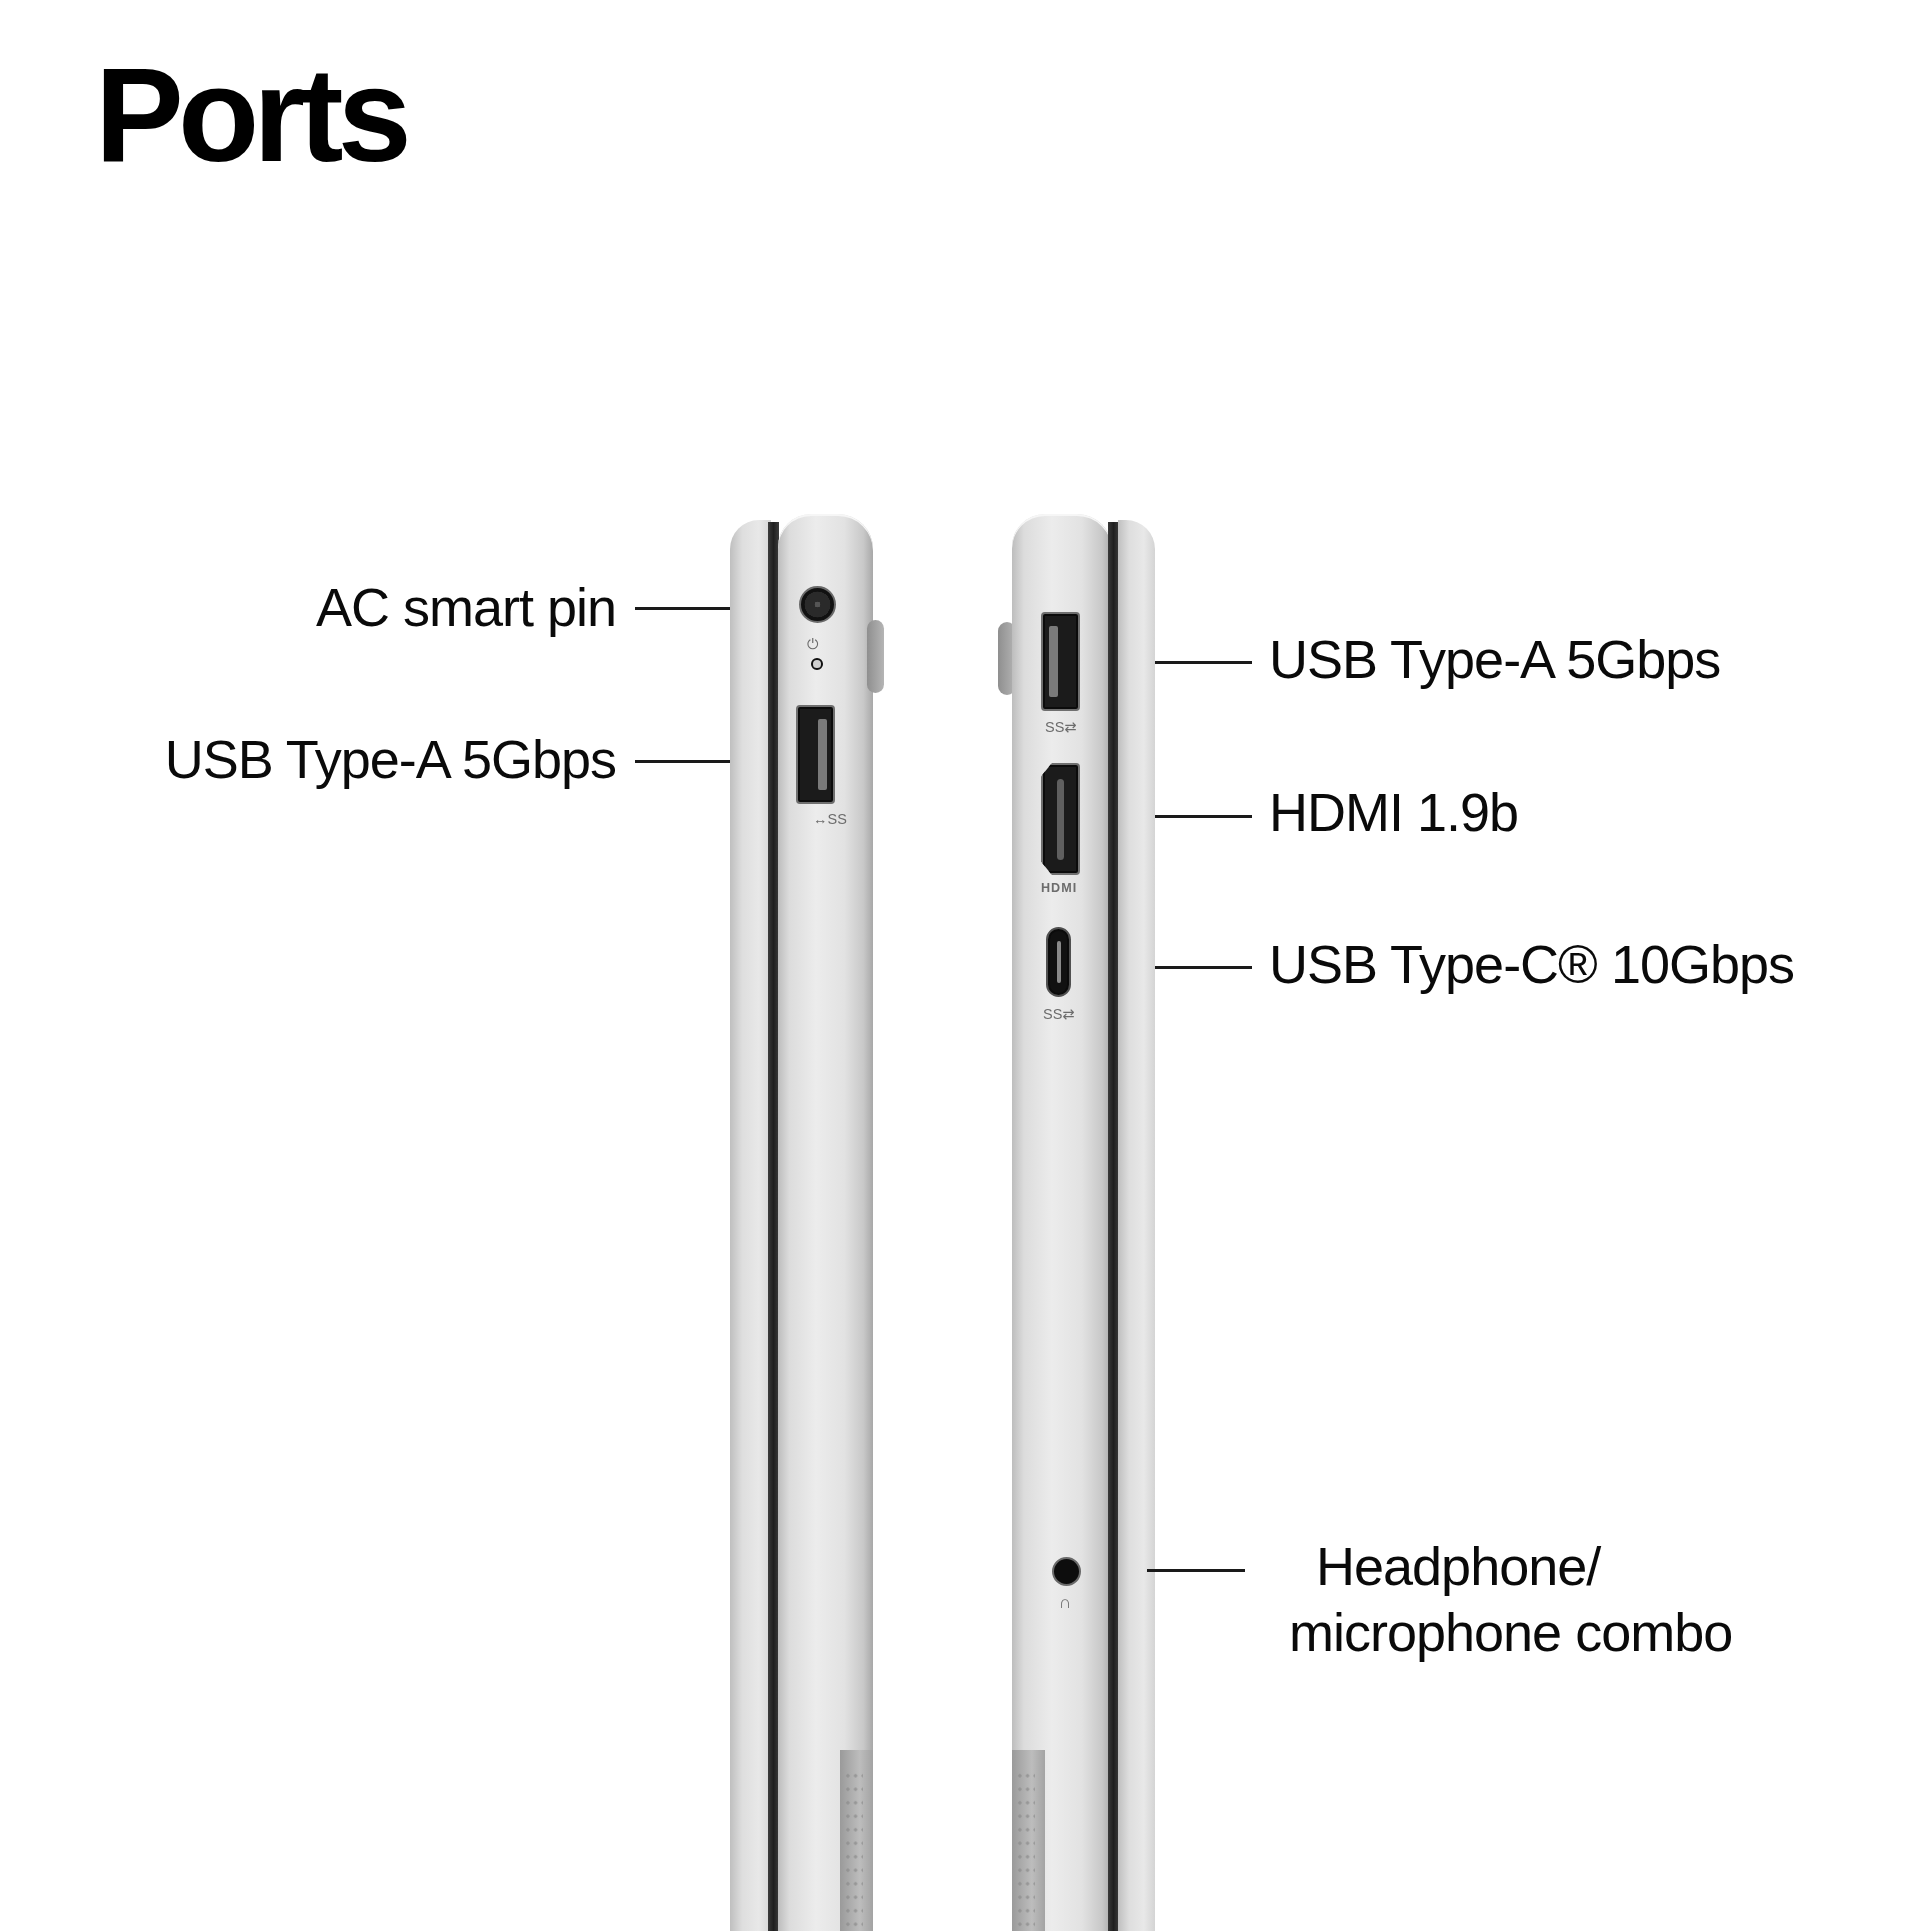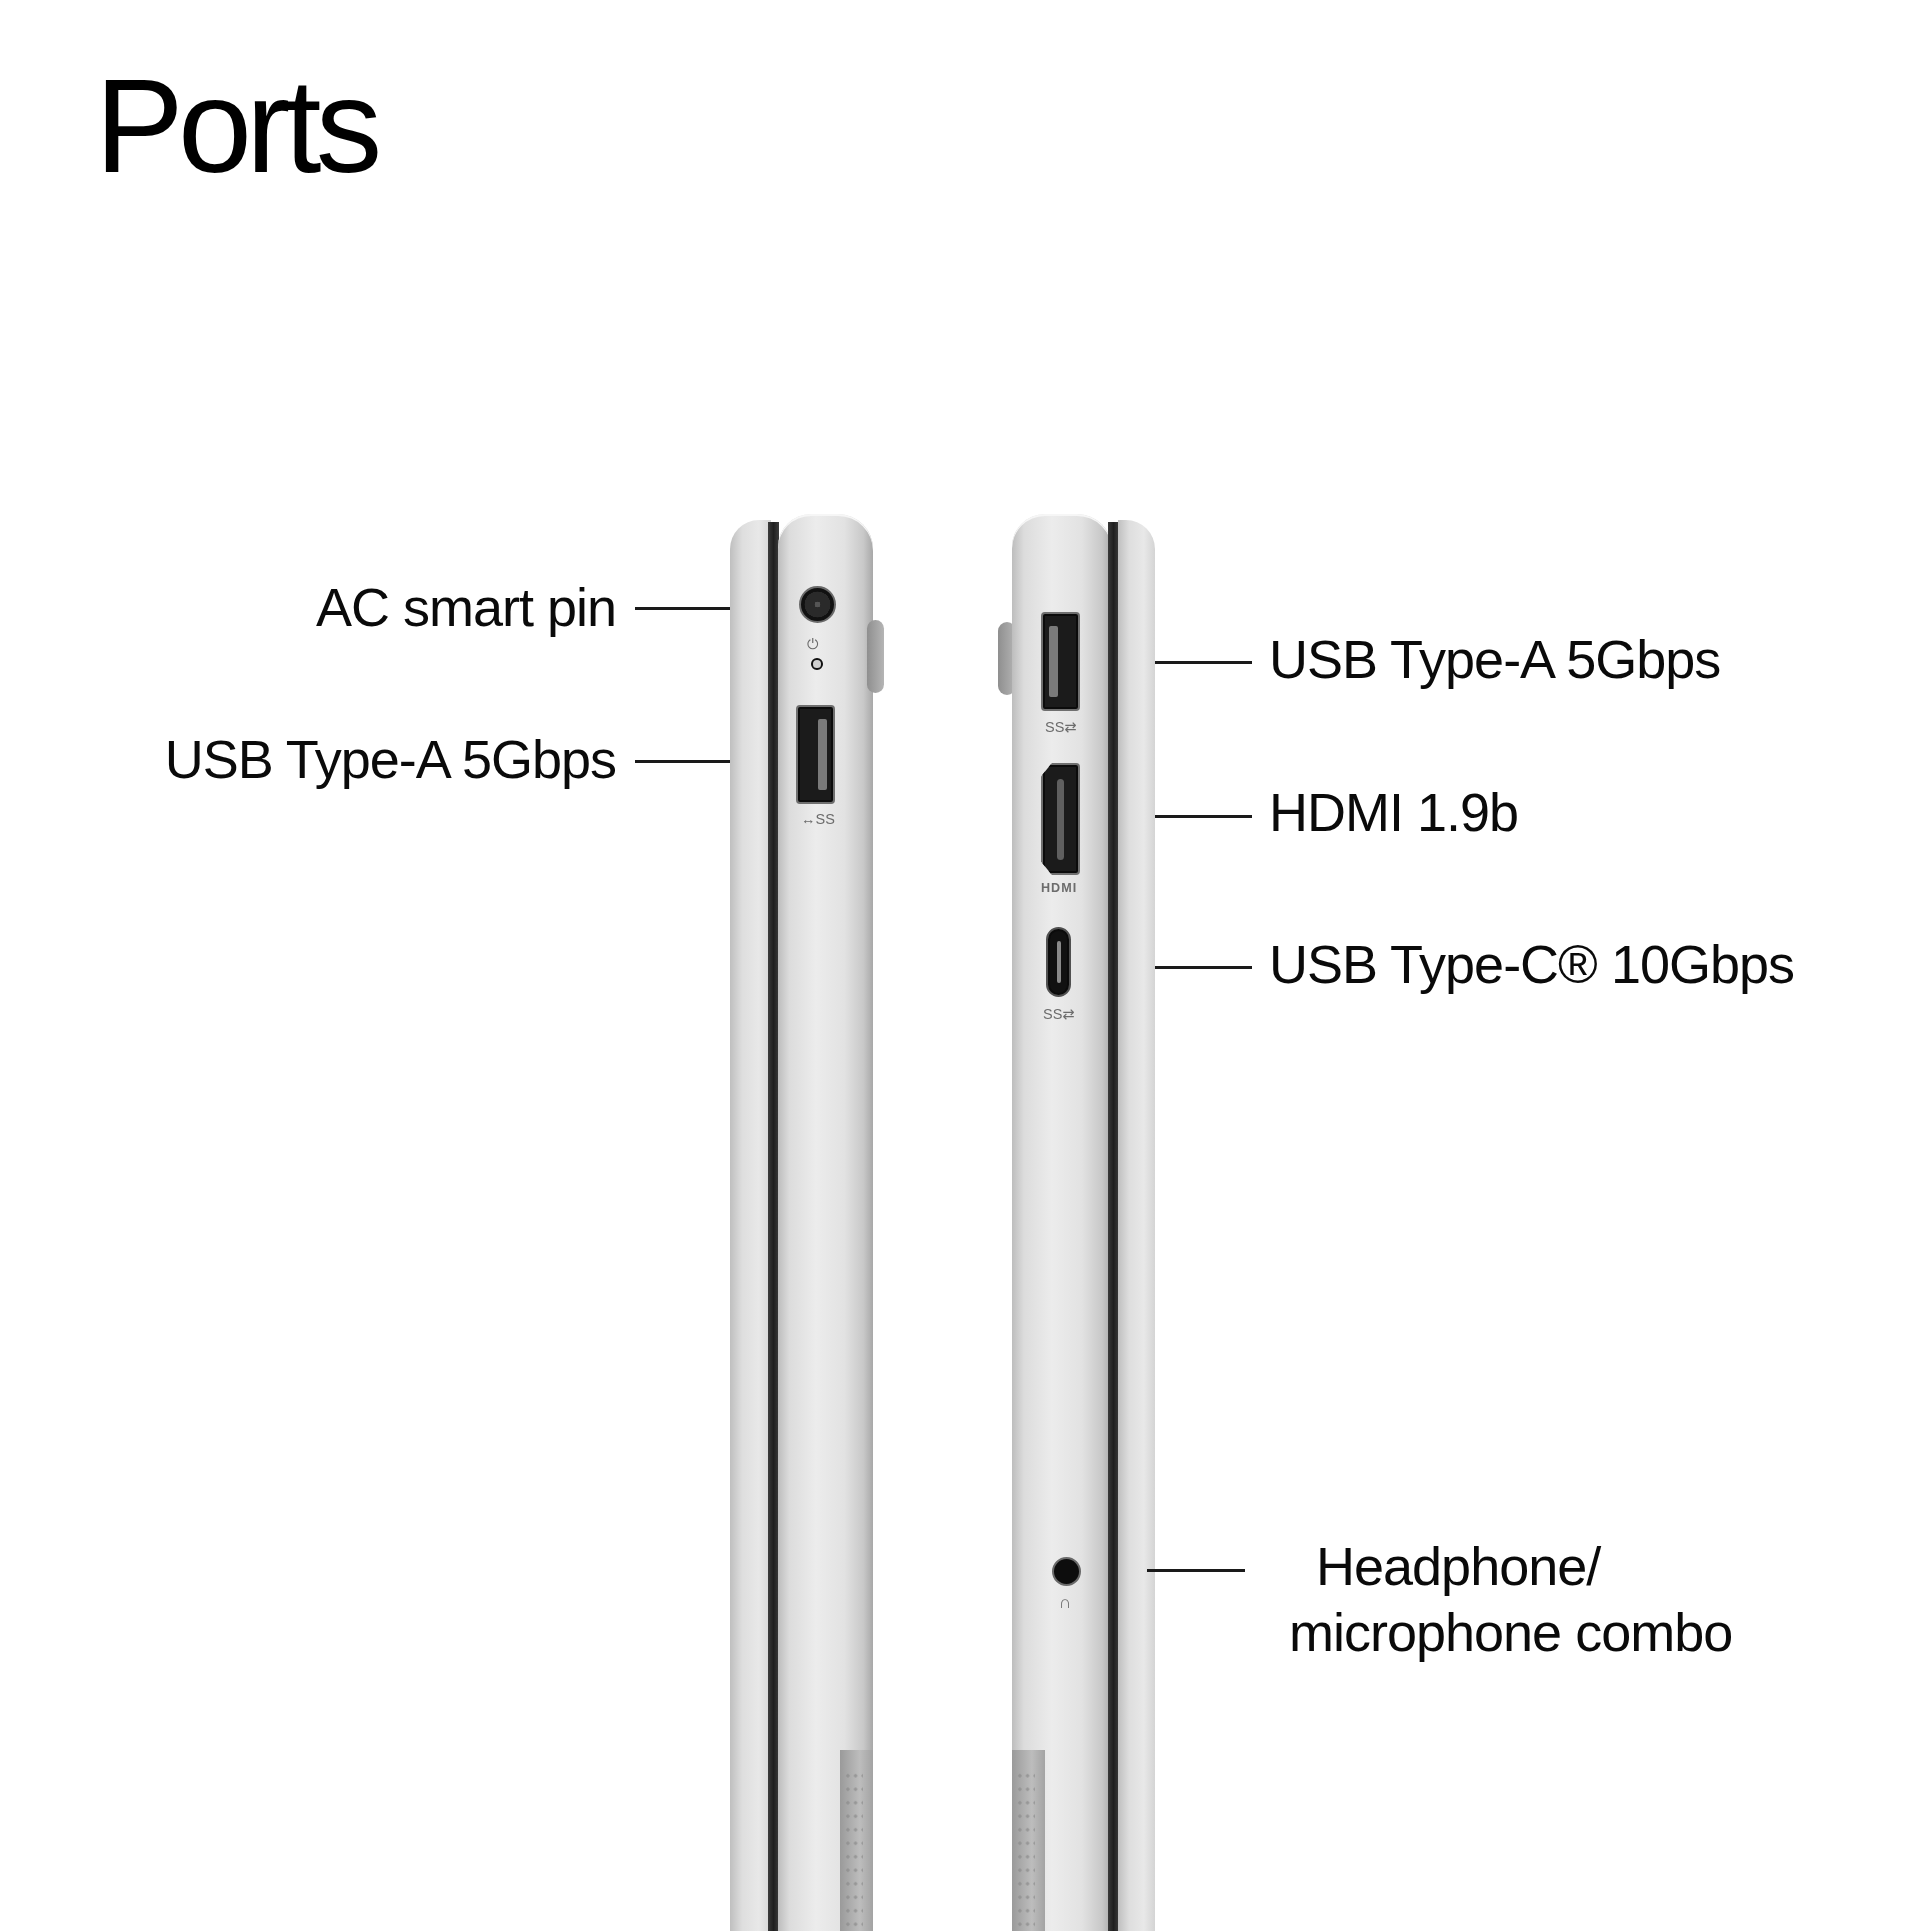--- a/index.html
+++ b/index.html
@@ -1,19 +1,19 @@
 <!DOCTYPE html>
 <html><head>
   <meta charset="utf-8">
   <style>
     html, body { margin: 0; padding: 0; background: #ffffff; }
     body { width: 1931px; height: 1931px; position: relative; overflow: hidden;
            font-family: "Liberation Sans", "DejaVu Sans", sans-serif; color: #0a0a0a; }
-    .title { position: absolute; left: 95px; top: 60px; font-size: 133px; letter-spacing: -5.8px;
-             line-height: 1; font-weight: 400; color: #000; }
+    .title { position: absolute; left: 95px; top: 49px; font-size: 133px; letter-spacing: -5.8px;
+             line-height: 1; font-weight: 700; color: #000; }
     .label { position: absolute; font-size: 54px; line-height: 1.2; letter-spacing: -1px; white-space: nowrap; }
     .label.left { text-align: center; }
     .leader { position: absolute; height: 2.9px; background: #1a1a1a; }
 
     
     .laptop { position: absolute; top: 514px; bottom: -9.7px; }
     .shell { position: absolute; top: 0; bottom: 0; border-radius: 33px 35px 0 0;
              background: linear-gradient(90deg, #bdbdbd 0%, #dcdcdc 12%, #ececec 40%, #e2e2e2 70%, #c8c8c8 90%, #a8a8a8 100%);
              box-shadow: inset 0 1.9px 0 #f6f6f6; }
     .seam { position: absolute; top: 7.7px; bottom: 0; width: 10.6px;
@@ -52,21 +52,21 @@
   <div class="seam" style="left:42px;"></div>
   <div class="shell" style="left:52px; right:0;"></div>
   <div class="bevel" style="left:114px; right:0;"></div>
   <div class="dots" style="left:118px;"></div>
   <div class="foot" style="left:141px; top:106px;"></div>
 
   <div class="round" style="left:73px; top:72px; width:33px; height:33px;"></div>
   <div class="glyph" style="left:81px; top:122px; font-style:normal;">⏻</div>
   <div class="led" style="left:85px; top:144px;"></div>
   <div class="port usb-a right-tongue" style="left:70px; top:191px;"></div>
-  <div class="glyph" style="left:75px; top:297px;">↔SS</div>
+  <div class="glyph" style="left:87px; top:297px;">↔SS</div>
 </div>
 
 <div class="laptop" style="left:1004px; width:151px;">
   <div class="foot" style="left:-5.8px; top:108px;"></div>
   <div class="shell" style="left:7.7px; width:100px;"></div>
   <div class="bevel" style="left:7.7px; width:33px;"></div>
   <div class="dots" style="left:11.6px;"></div>
   <div class="seam" style="left:104px;"></div>
   <div class="lid" style="left:114px; width:37px; border-radius:0 29px 0 0;"></div>
 

